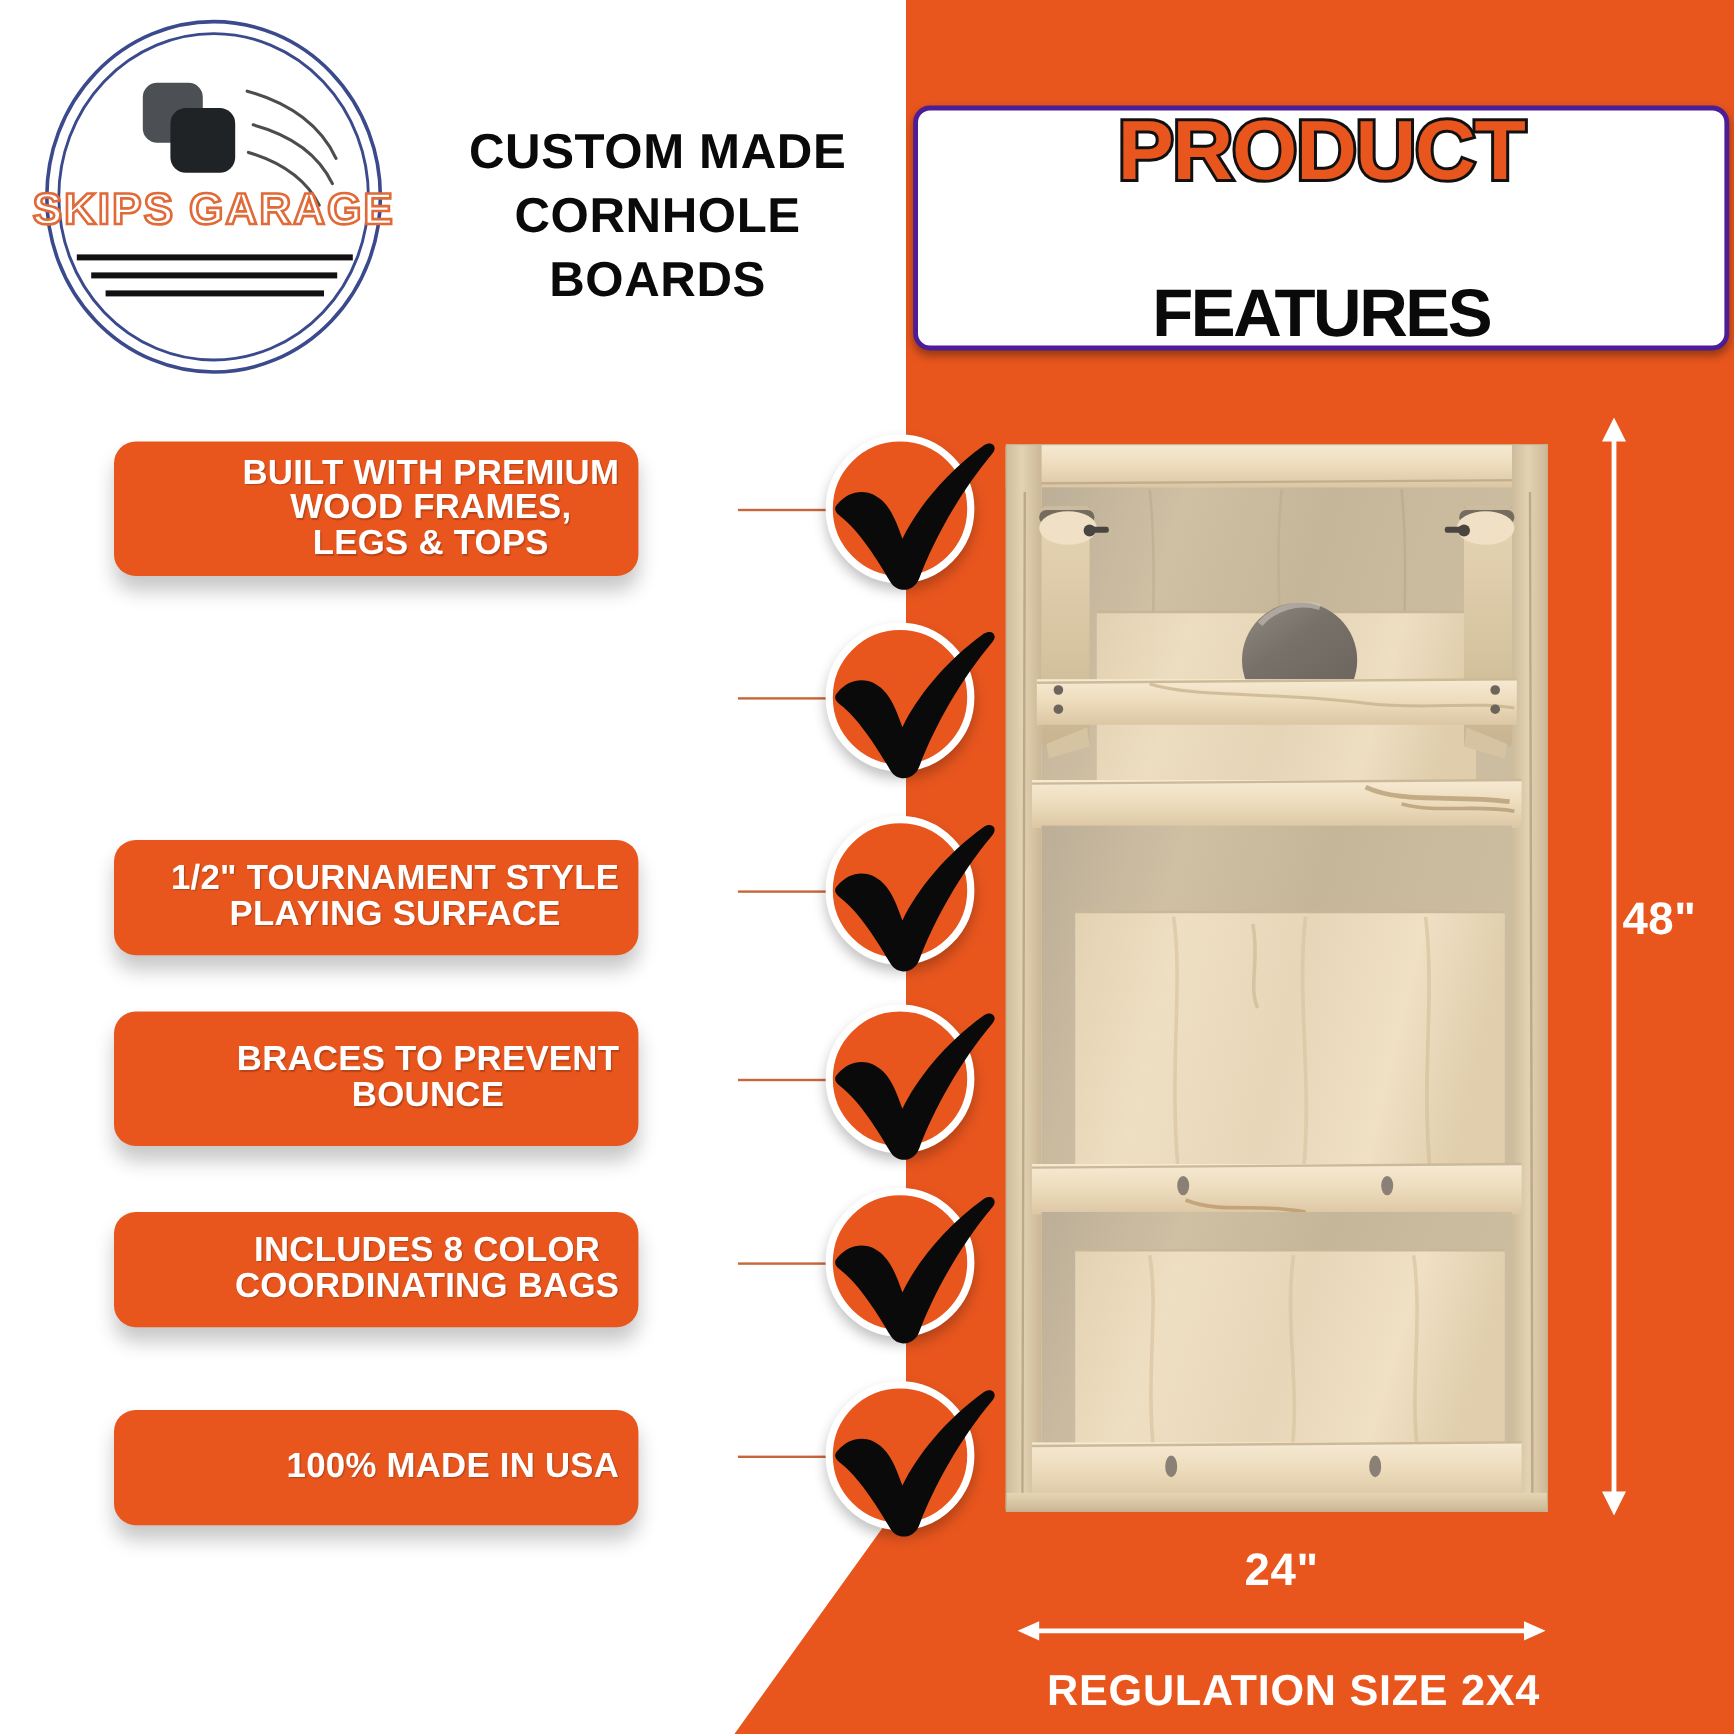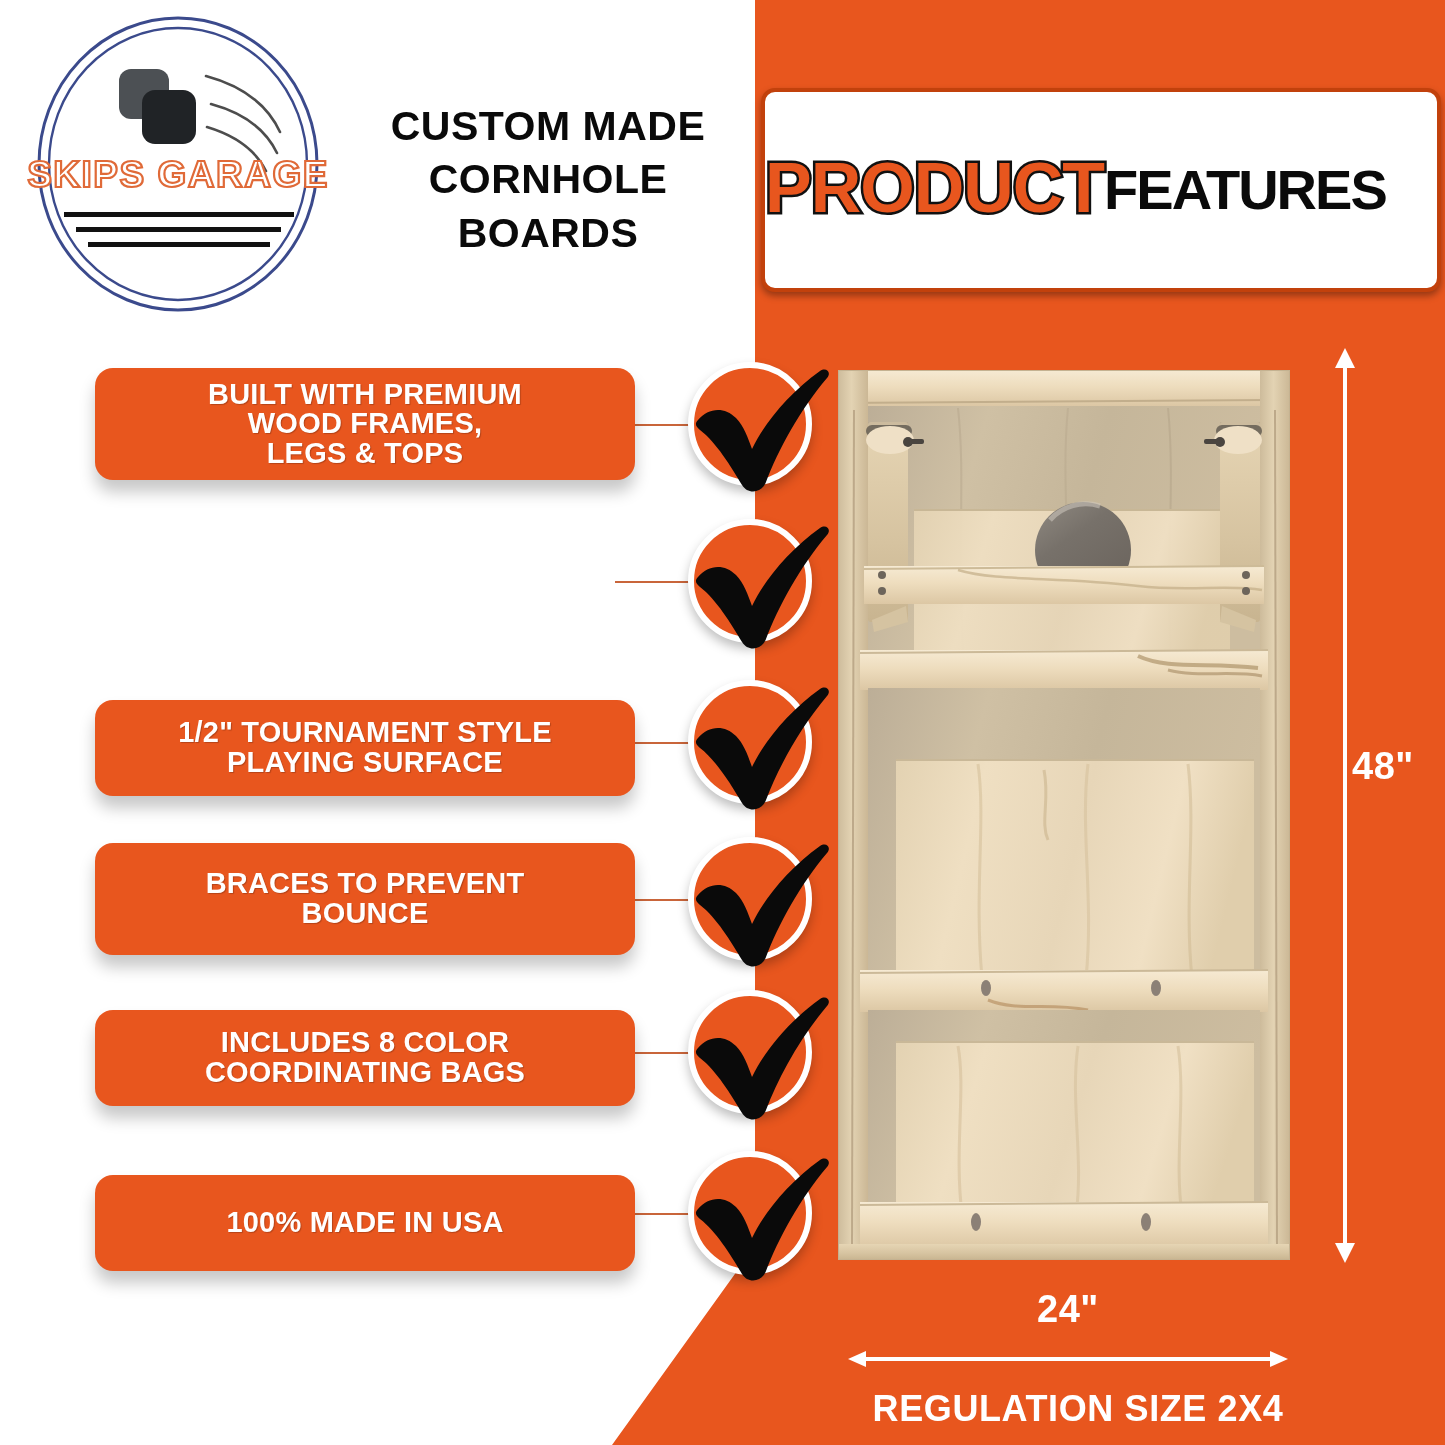--- a/index.html
+++ b/index.html
@@ -47,44 +47,44 @@
     line-height:1.30;
     letter-spacing:0.5px;
     color:#0a0a0a;
     text-transform:uppercase;
   }
   .headline div{display:block;}
 
   
   .banner{
     position:absolute;left:761px;top:88px;width:672px;height:196px;
-    background:#fff;border:4px solid #c2410c;border-radius:14px;
+    background:#fff;border:4px solid #4c1d95;border-radius:14px;
     z-index:6;box-shadow:0 4px 7px rgba(0,0,0,.35);
-    display:flex;flex-direction:row;align-items:center;justify-content:flex-start;
+    display:flex;flex-direction:column;align-items:center;justify-content:space-between;
   }
   .banner .l1{
     font-family:"Liberation Sans",sans-serif;
     font-size:70px;font-weight:700;letter-spacing:-1px;line-height:0.96;
     color:#E8561E;
     -webkit-text-stroke:5px #111;
     paint-order:stroke fill;
     margin-bottom:2px;
   }
   .banner .l2{
     font-family:"Liberation Sans",sans-serif;
     font-size:56px;font-weight:700;letter-spacing:-2px;line-height:0.96;
     color:#0a0a0a;
   }
 
   
   .feature-row{position:absolute;left:0;z-index:5;height:150px;}
   .pill{
-    position:absolute;left:95px;top:0;width:540px;min-height:96px;
+    position:absolute;left:95px;top:0;width:437px;min-height:96px;
     background:#E8561E;border-radius:18px;
-    display:flex;align-items:center;justify-content:center;
+    display:flex;align-items:center;justify-content:flex-end;
     box-shadow:0 12px 16px rgba(0,0,0,.22);
     padding:6px 16px;box-sizing:border-box;
   }
   .pill-text{
     color:#fff;text-align:center;
     font-family:"Liberation Sans",sans-serif;
     font-weight:700;font-size:29px;line-height:1.02;
     letter-spacing:0.2px;
     text-shadow:1px 1px 1px rgba(0,0,0,.22);
     text-transform:uppercase;

